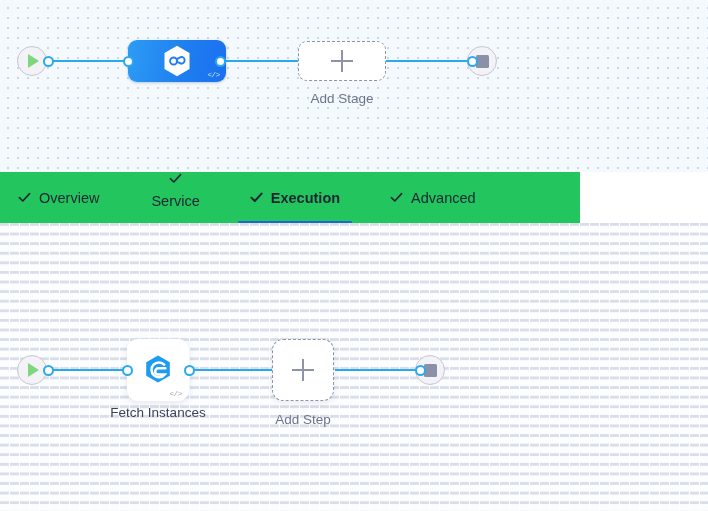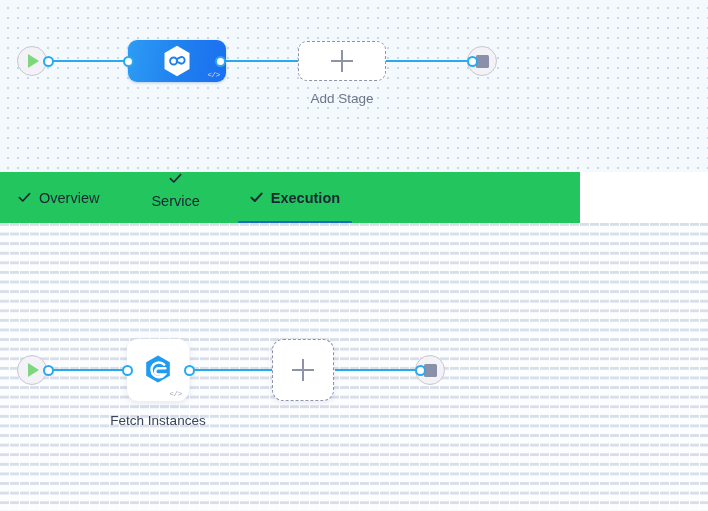--- a/index.html
+++ b/index.html
@@ -216,20 +216,29 @@
   <div class="tab active" style="margin-left:38px;padding:0 12px;">
     <span class="chk">
       <svg viewBox="0 0 13 13" width="13" height="13">
           <path d="M1.4 6.6 L4.8 10 L11.6 2.6" fill="none" stroke="#1b2533" stroke-width="2" stroke-linecap="round" stroke-linejoin="round"></path>
         </svg>
     </span>
     <span class="tab-label">Execution</span>
     <span class="underline"></span>
   </div>
 
+  <div class="tab" style="margin-left:38px;">
+    <span class="chk">
+      <svg viewBox="0 0 13 13" width="13" height="13">
+          <path d="M1.4 6.6 L4.8 10 L11.6 2.6" fill="none" stroke="#1b2533" stroke-width="1.6" stroke-linecap="round" stroke-linejoin="round"></path>
+        </svg>
+    </span>
+    <span class="tab-label">Advanced</span>
+    <span class="underline"></span>
+  </div>
 </div>
 
 <div class="step-canvas">
 
   <div class="conn" style="left:48px;top:146px;width:82px;"></div>
 
   <div class="conn" style="left:190px;top:146px;width:82px;"></div>
 
   <div class="conn" style="left:335px;top:146px;width:85px;"></div>
 
@@ -242,23 +251,24 @@
     <span class="sicon">
       <svg viewBox="0 0 30 30" width="30" height="30">
         <path d="M15 1.4 L26.8 8.2 L26.8 21.8 L15 28.6 L3.2 21.8 L3.2 8.2 Z" fill="#1f9bf0"></path>
         <path d="M21.2 10.6 A7.4 7.4 0 1 0 21.6 20.6 L15.4 20.6 A3.2 3.2 0 1 1 15.4 14.2 L22.4 14.2" fill="none" stroke="#ffffff" stroke-width="2.5" stroke-linecap="round"></path>
       </svg>
     </span>
     <span class="code-badge">&lt;/&gt;</span>
   </div>
   <div class="port" style="left:122px;top:141.5px;"></div>
   <div class="port" style="left:184px;top:141.5px;"></div>
-  <div class="node-label" style="left:88px;top:190px;width:140px;">Fetch Instances</div>
+  <div class="node-label" style="left:88px;top:182px;width:140px;">Fetch Instances</div>
 
   <div class="add-box step-add" style="left:272px;top:116px;">
     <span class="plus"></span>
   </div>
+  <div class="add-label" style="left:248px;top:189px;width:110px;">Add Step</div>
 
   <div class="term" style="left:415px;top:132px;">
     <div class="sq"></div>
   </div>
   <div class="port" style="left:415px;top:141.5px;"></div>
 </div>
 
 </body></html>

